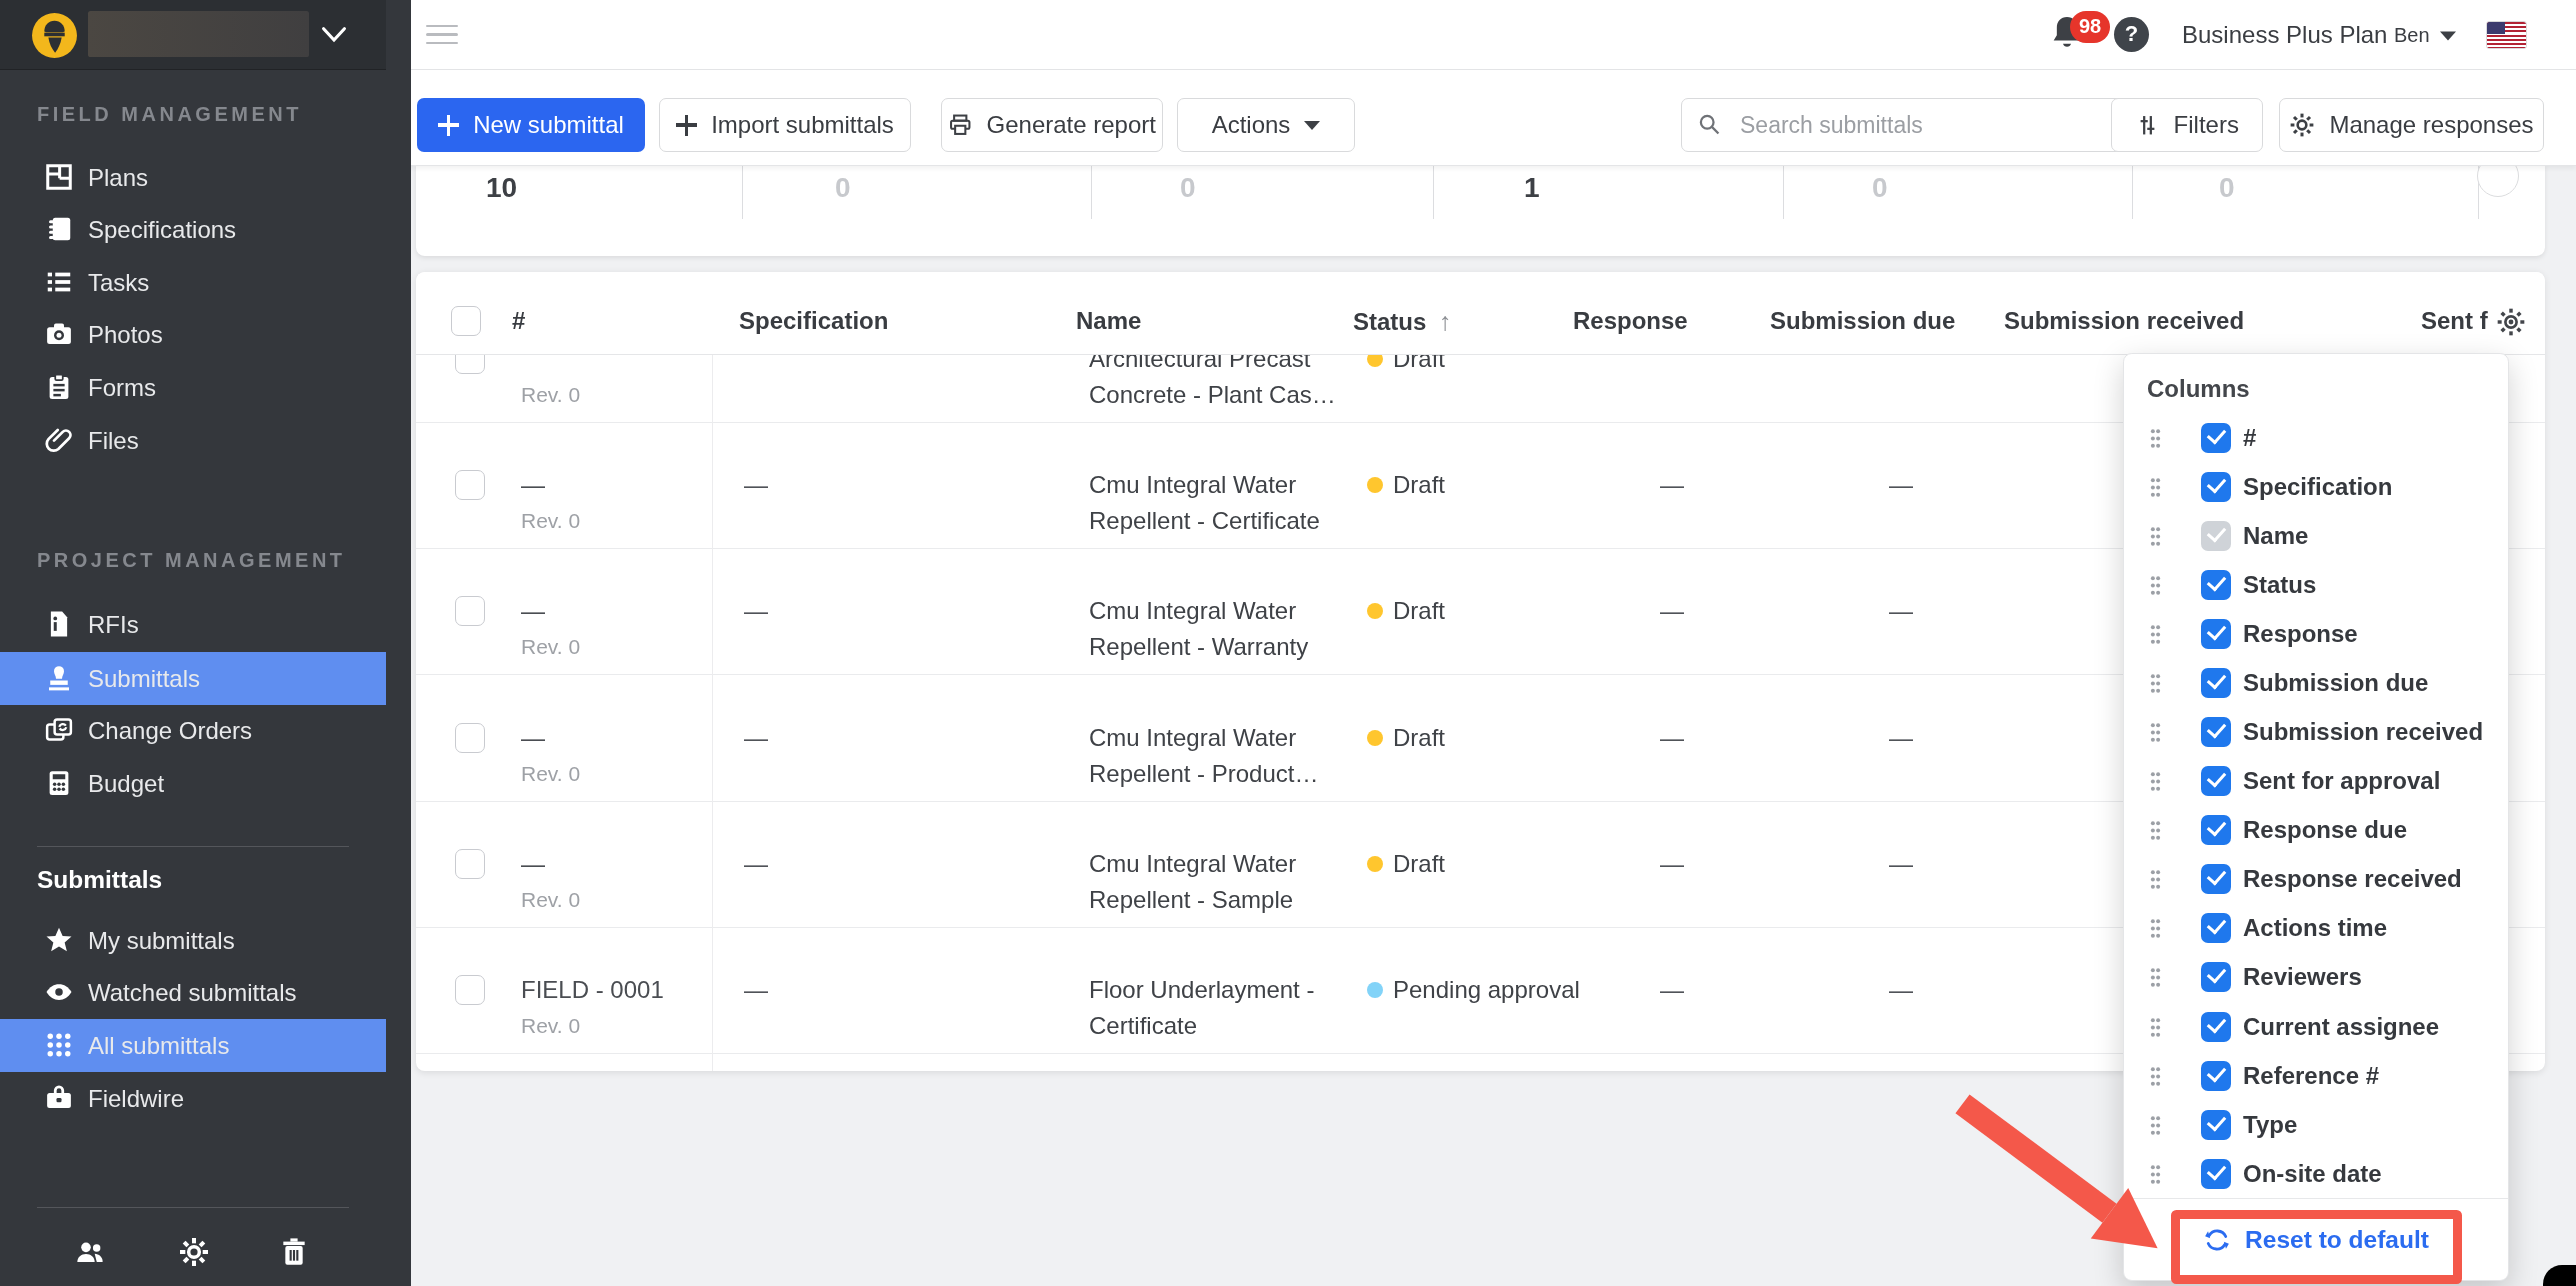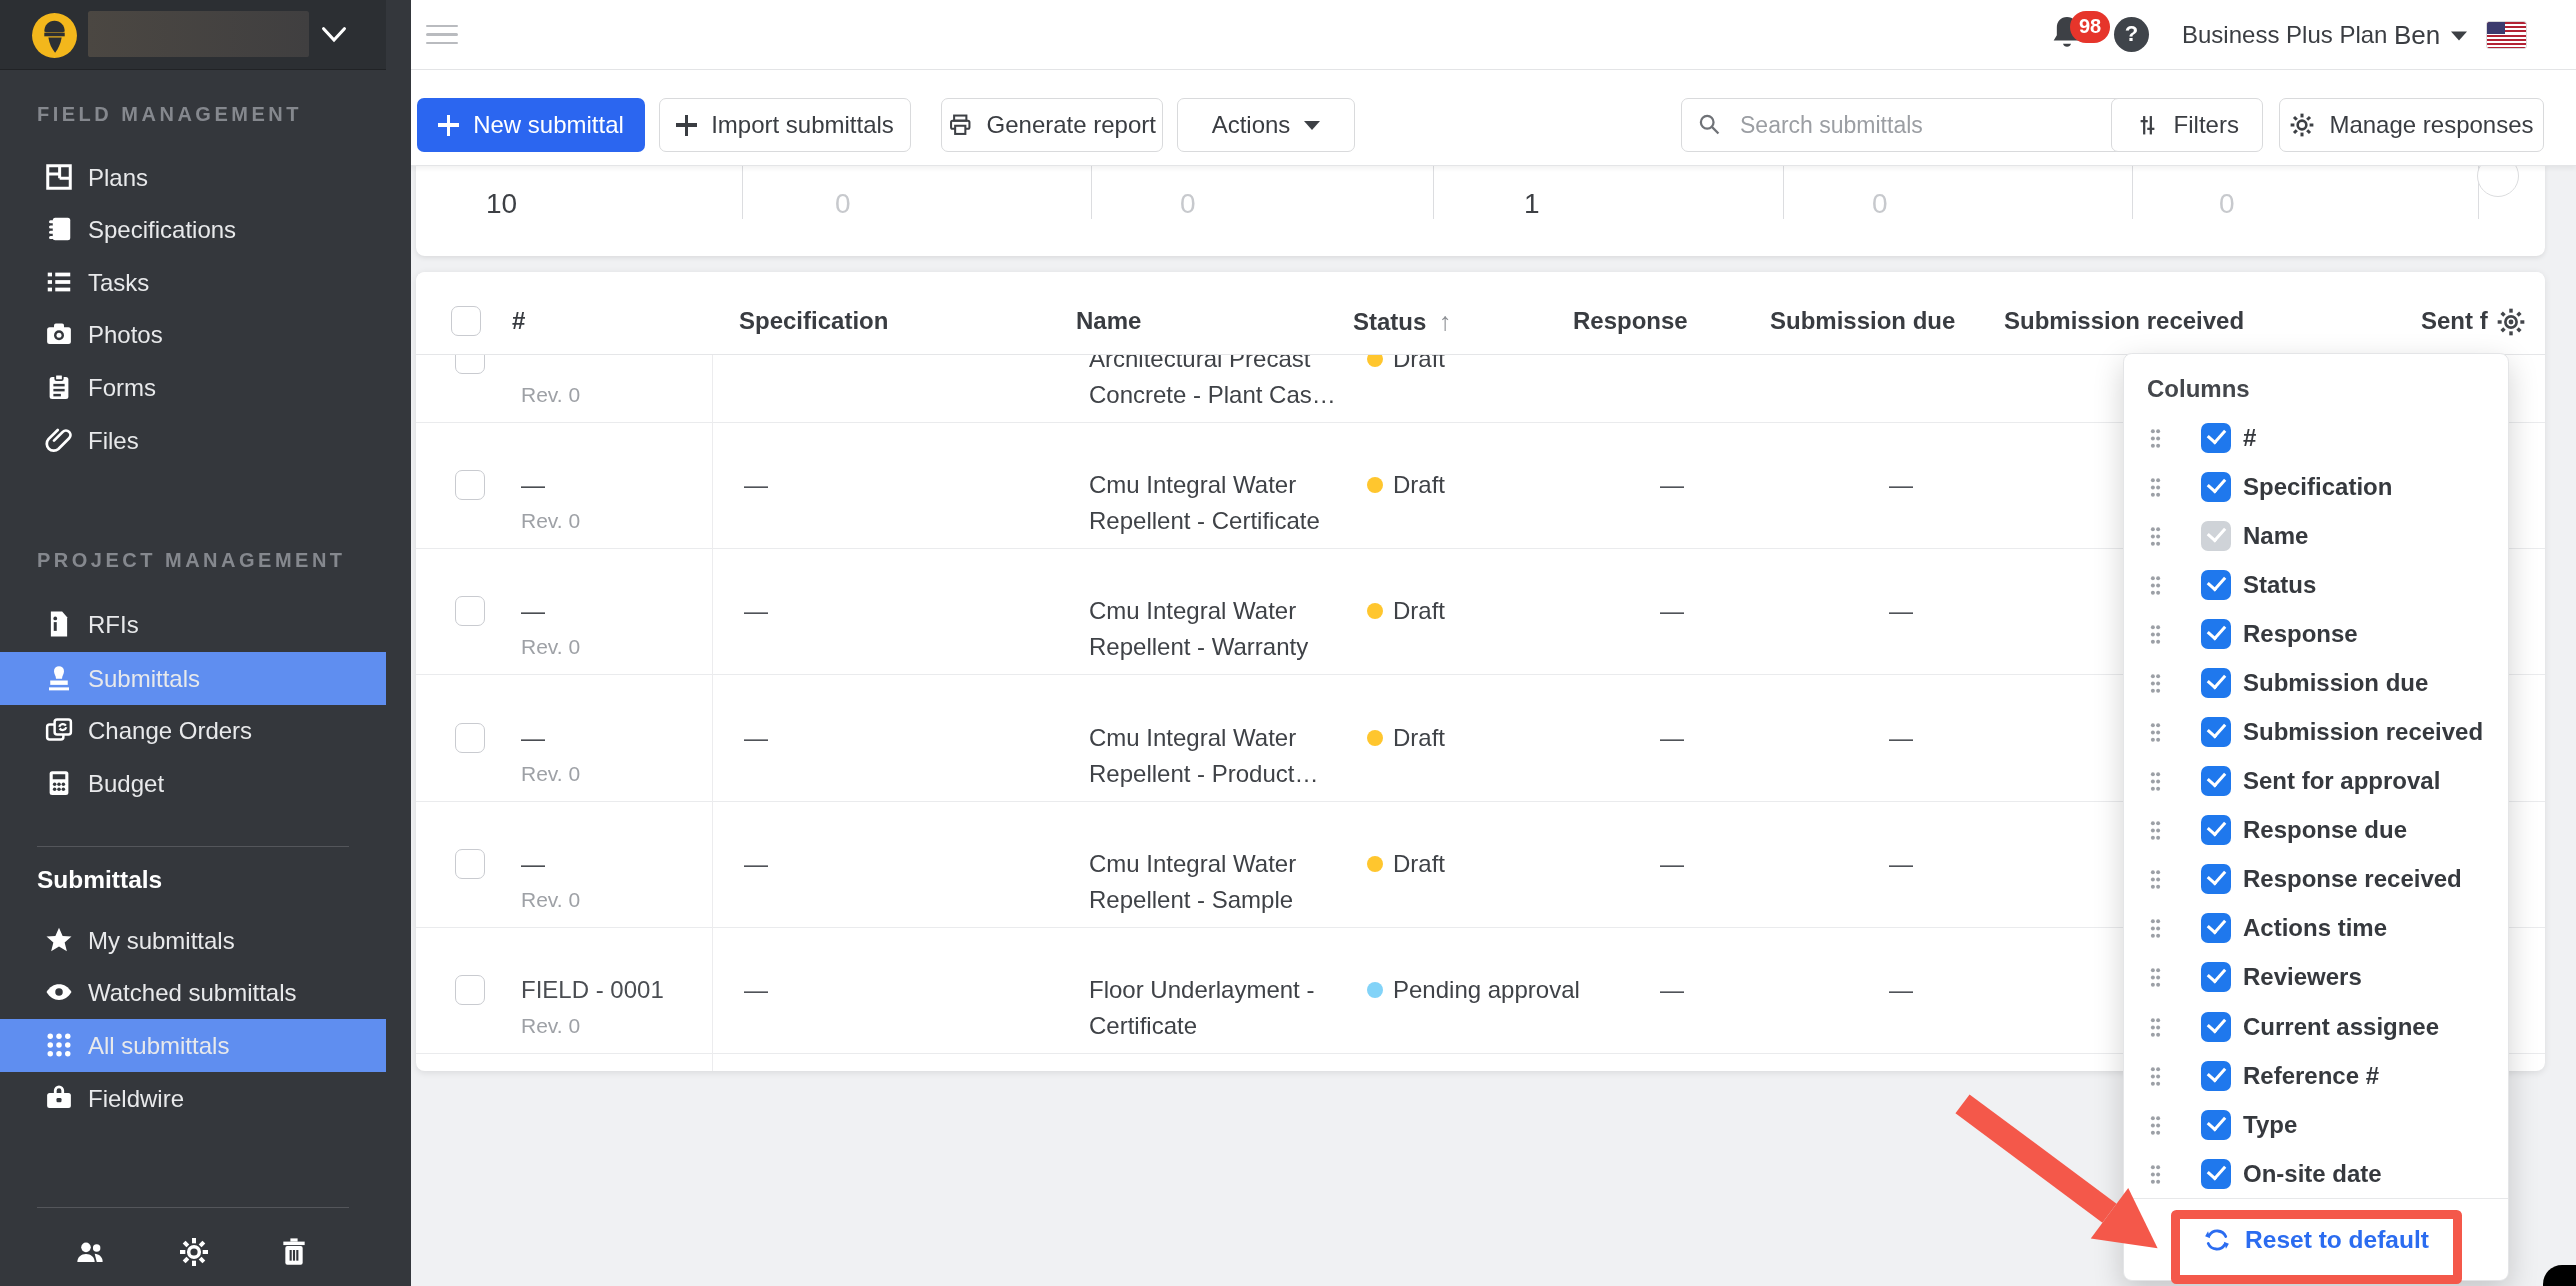--- a/index.html
+++ b/index.html
@@ -29,21 +29,21 @@
   .search-top input{width:100%;height:100%;box-sizing:border-box;border:1.8px solid #dfe0e2;border-radius:6.1px;
       background:#f8f8f9;padding:0 53px 0 21px;font-size:23px;font-family:inherit;color:#3d4045;outline:none;}
   input::placeholder{color:#9b9ea3;}
   .mag{position:absolute;right:14px;top:13px;width:24.5px;height:24.5px;}
   .bell-wrap{position:absolute;left:1661px;top:12.3px;width:70px;height:47px;cursor:pointer;}
   .badge{position:absolute;left:23px;top:-1.8px;min-width:40px;height:32px;border-radius:16px;background:#e6352b;
          color:#fff;font-size:20px;font-weight:bold;display:flex;align-items:center;justify-content:center;padding:0 5.3px;box-sizing:border-box;}
   .help{position:absolute;left:1728px;top:16.6px;width:35px;height:35px;border-radius:50%;background:#3f444a;
         color:#fff;font-size:22px;font-weight:bold;display:flex;align-items:center;justify-content:center;cursor:pointer;}
   .plan{position:absolute;left:1796px;top:50%;transform:translateY(-50%);font-size:24px;color:#3a3d42;}
-  .user{position:absolute;left:2008px;top:50%;transform:translateY(-50%);font-size:26px;color:#3a3d42;cursor:pointer;}
+  .user{position:absolute;left:2008px;top:50%;transform:translateY(-50%);font-size:20px;color:#3a3d42;cursor:pointer;}
   .caret{display:inline-block;width:0;height:0;border-left:8px solid transparent;border-right:8px solid transparent;
          border-top:9.6px solid #3d4045;vertical-align:middle;margin-left:10.5px;}
   .flag{position:absolute;left:2101px;top:22px;width:39px;height:26px;border-radius:2.6px;overflow:hidden;
         background:repeating-linear-gradient(#b22234 0 2.1px,#fff 2.1px 4.2px);box-shadow:0 0 0 0.9px #d8d8da;cursor:pointer;}
   .flag i{position:absolute;left:0;top:0;width:17.5px;height:12.3px;background:#3c3b6e;}
   
   #toolbar{position:absolute;left:386px;top:69px;width:2190px;height:96px;background:#fff;
            border-bottom:1.8px solid #e4e5e7;box-shadow:0 2.6px 4.4px rgba(0,0,0,.05);z-index:3;}
   .btn{position:absolute;top:29px;height:54px;box-sizing:border-box;border:1.8px solid #d9dadc;border-radius:7px;
        background:#fff;display:flex;align-items:center;justify-content:center;gap:14px;font-size:24px;color:#3a3d42;cursor:pointer;}
@@ -52,21 +52,21 @@
   .plus::before,.plus::after{content:"";position:absolute;background:currentColor;}
   .plus::before{left:8.8px;top:0;width:3.5px;height:21px;}
   .plus::after{left:0;top:8.8px;width:21px;height:3.5px;}
   .tb-search{position:absolute;left:1295px;top:29px;width:444px;height:54px;}
   .tb-search input{width:100%;height:100%;box-sizing:border-box;border:1.8px solid #d9dadc;border-radius:7px;
       padding:0 17.5px 0 58px;font-size:23px;font-family:inherit;color:#3d4045;outline:none;background:#fff;}
   .tb-search .mag{left:16px;right:auto;top:14px;}
   
   #stats{position:absolute;left:416px;top:165px;width:2129px;height:91px;background:#fff;
          border-radius:0 0 8.8px 8.8px;box-shadow:0 1.8px 5.3px rgba(0,0,0,.09);overflow:hidden;z-index:1;}
-  .stat{position:absolute;top:7px;font-size:28px;font-weight:normal;color:#3d4045;margin-top:16px;}
+  .stat{position:absolute;top:7px;font-size:28px;font-weight:bold;color:#3d4045;}
   .stat.muted{color:#c7c9cd;}
   .stat-div{position:absolute;top:0;width:0;height:54px;border-left:1.8px solid #dcdde0;}
   .stat-scroll{position:absolute;left:2061px;top:-10.5px;width:42px;height:42px;border-radius:50%;
                background:#fff;border:1.8px solid #dbdcde;box-sizing:border-box;cursor:pointer;}
   
   #table{position:absolute;left:416px;top:272px;width:2129px;height:799px;background:#fff;border-radius:8.8px;
          box-shadow:0 1.8px 7px rgba(0,0,0,.09);z-index:2;}
   .thead{position:absolute;left:0;top:0;width:100%;height:82px;background:#fff;border-bottom:1.8px solid #e5e6e8;
          border-radius:8.8px 8.8px 0 0;z-index:2;}
   .th{position:absolute;top:49px;transform:translateY(-50%);font-size:24px;font-weight:bold;color:#393c41;white-space:nowrap;}

